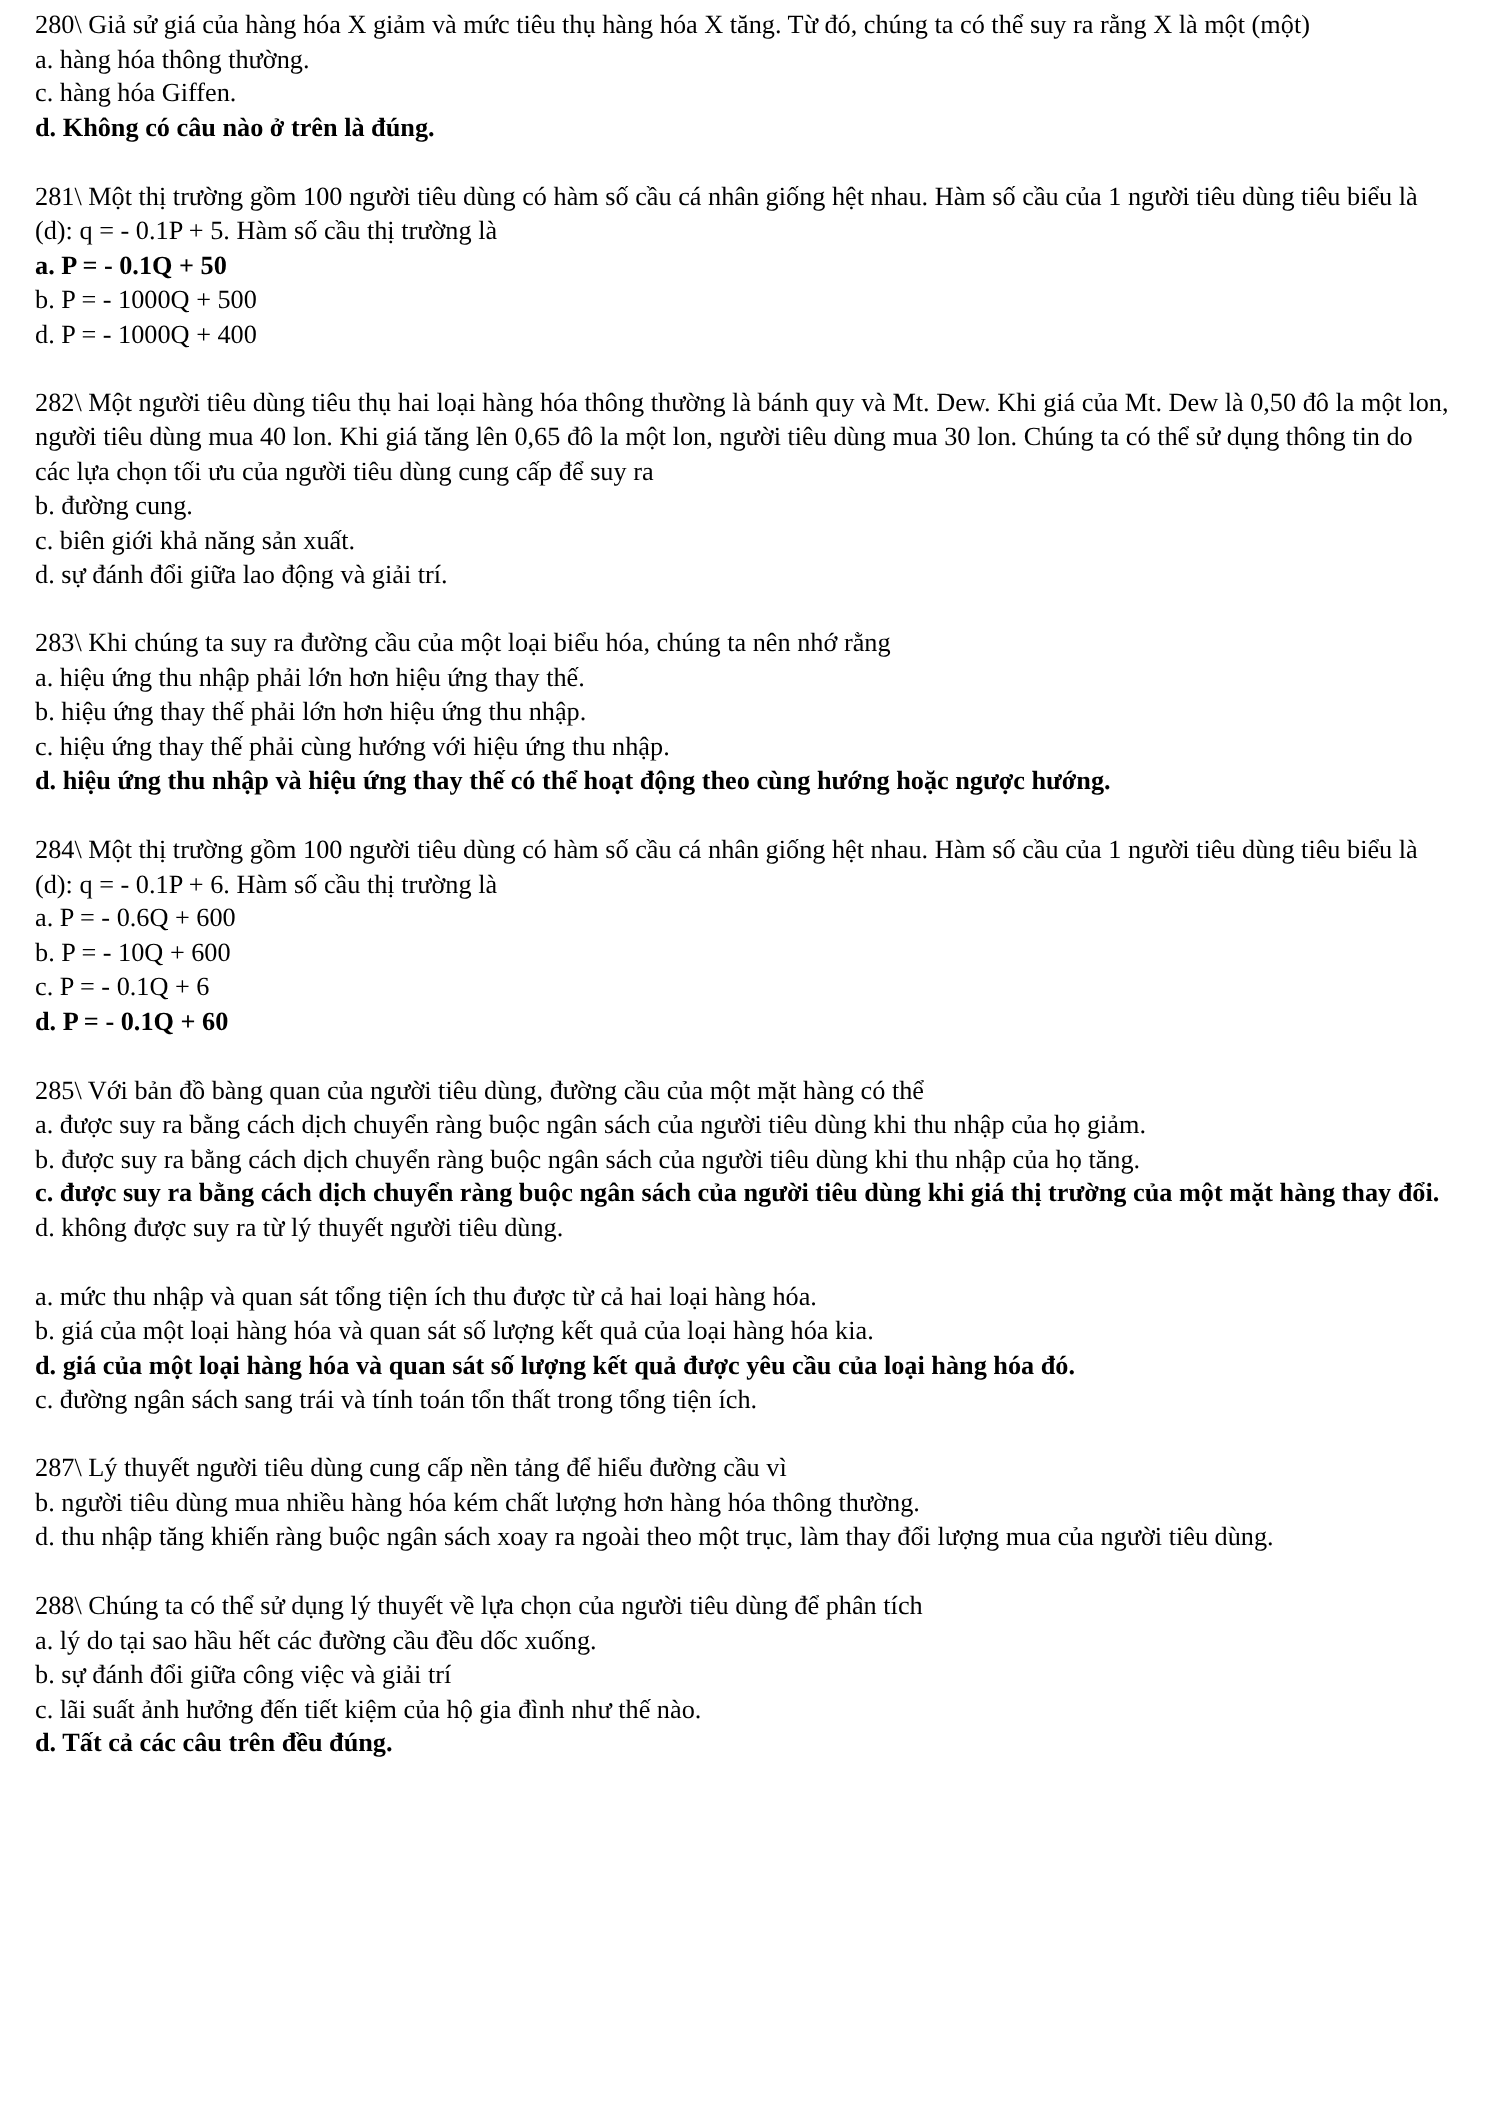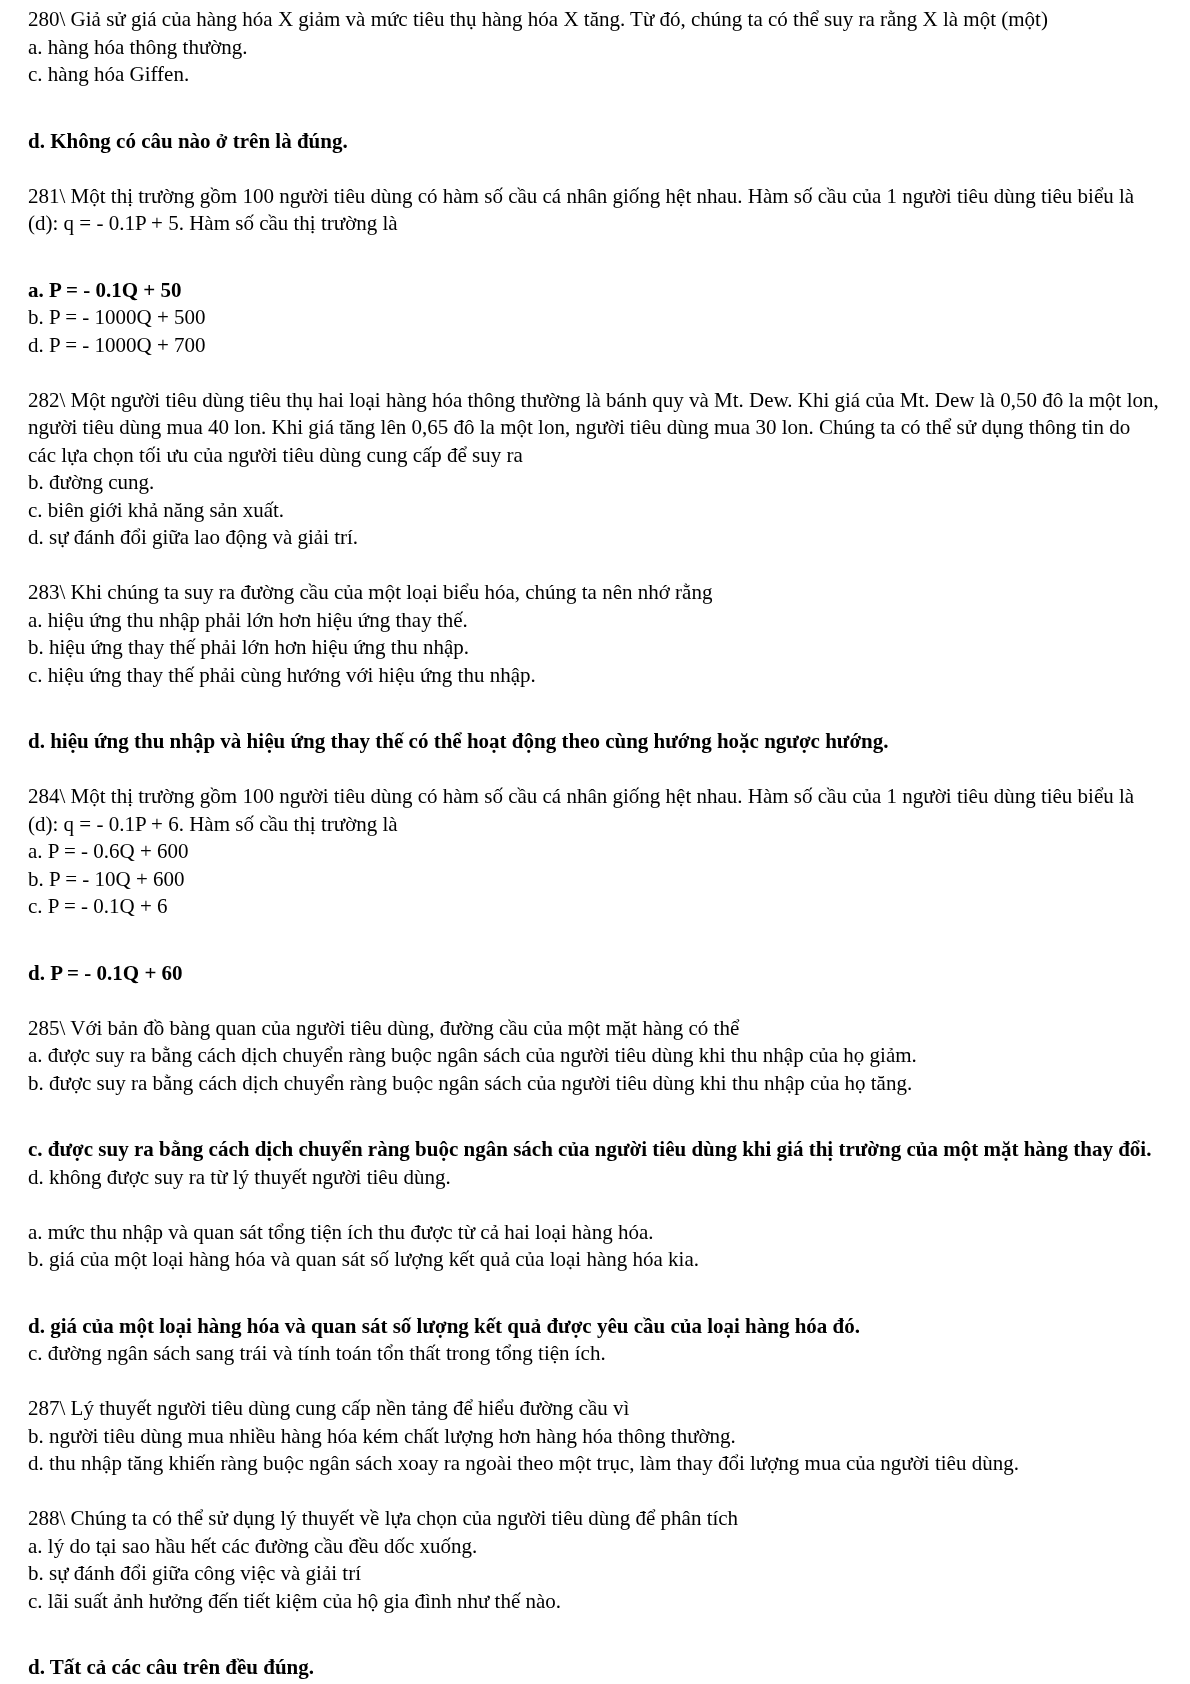--- a/index.html
+++ b/index.html
@@ -15,21 +15,20 @@
     font-size: 21px;
     line-height: 27.5px;
     color: #000000;
     padding: 6px 30px 20px 28px;
   }
   .question {
     margin-bottom: 27.5px;
   }
   .option.bold {
     font-weight: bold;
-    margin-top: 39px;
   }
 </style>
 </head>
 <body>
 
 <div class="page">
   <div>
   <div class="question">
     <div class="stem"><span>280\</span> <span>Giả sử giá của hàng hóa X giảm và mức tiêu thụ hàng hóa X tăng. Từ đó, chúng ta có thể suy ra rằng X là một (một)</span></div>
     <div>
@@ -43,21 +42,21 @@
   </div>
 
   <div class="question">
     <div class="stem"><span>281\</span> <span>Một thị trường gồm 100 người tiêu dùng có hàm số cầu cá nhân giống hệt nhau. Hàm số cầu của 1 người tiêu dùng tiêu biểu là (d): q = - 0.1P + 5. Hàm số cầu thị trường là</span></div>
     <div>
   <div class="option bold">a. P = - 0.1Q + 50</div>
 
   <div class="option">b. P = - 1000Q + 500</div>
 
 
-  <div class="option">d. P = - 1000Q + 700</div>
+  <div class="option">d. P = - 1000Q + 400</div>
 </div>
   </div>
 
   <div class="question">
     <div class="stem"><span>282\</span> <span>Một người tiêu dùng tiêu thụ hai loại hàng hóa thông thường là bánh quy và Mt. Dew. Khi giá của Mt. Dew là 0,50 đô la một lon, người tiêu dùng mua 40 lon. Khi giá tăng lên 0,65 đô la một lon, người tiêu dùng mua 30 lon. Chúng ta có thể sử dụng thông tin do các lựa chọn tối ưu của người tiêu dùng cung cấp để suy ra</span></div>
     <div>
 
   <div class="option">b. đường cung.</div>
 
   <div class="option">c. biên giới khả năng sản xuất.</div>

